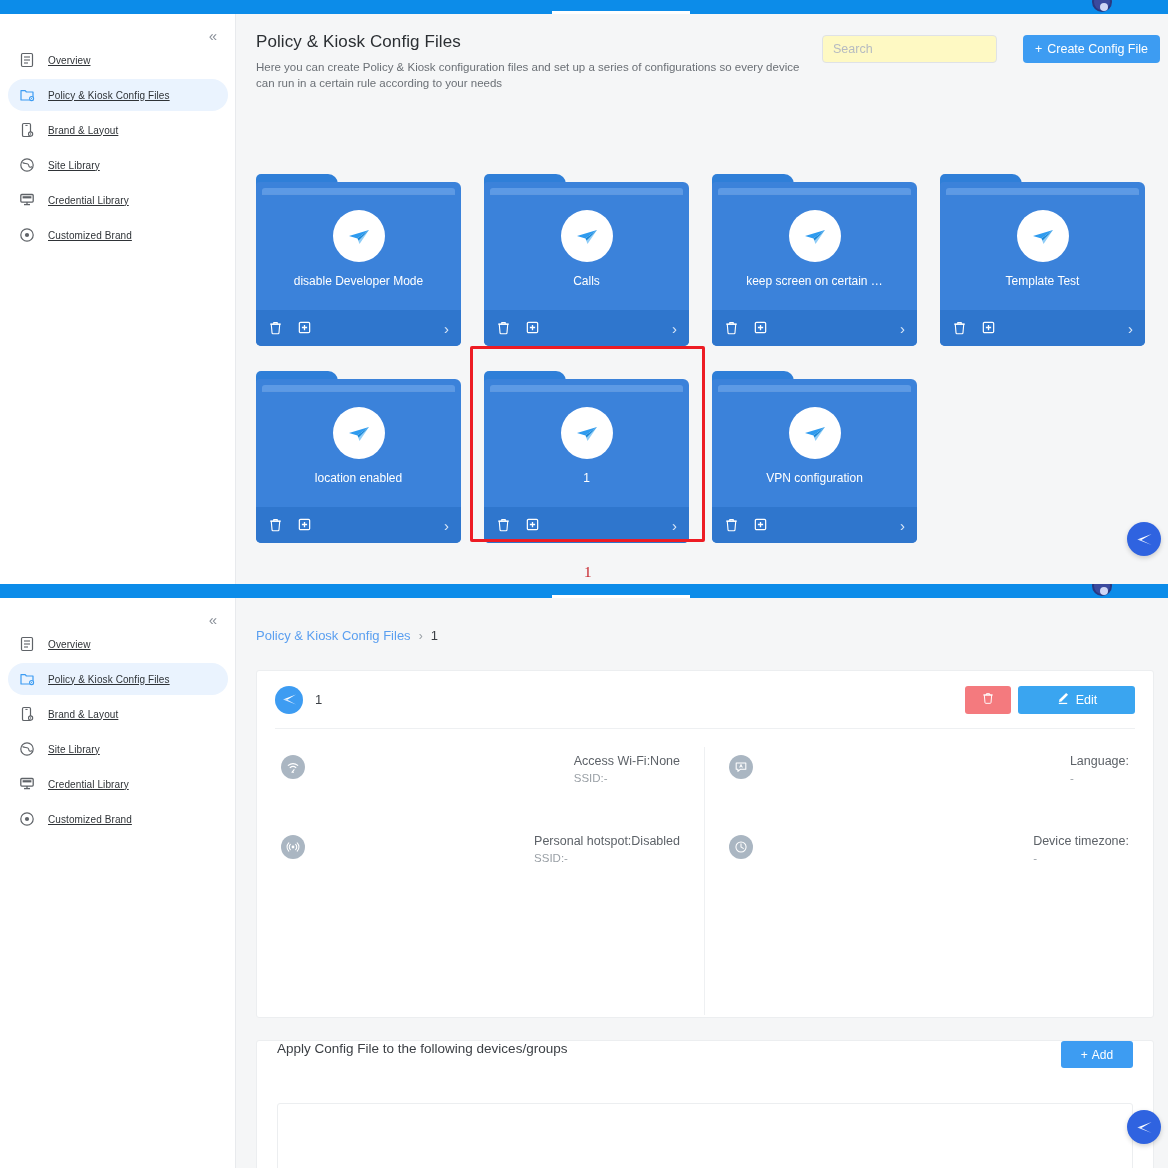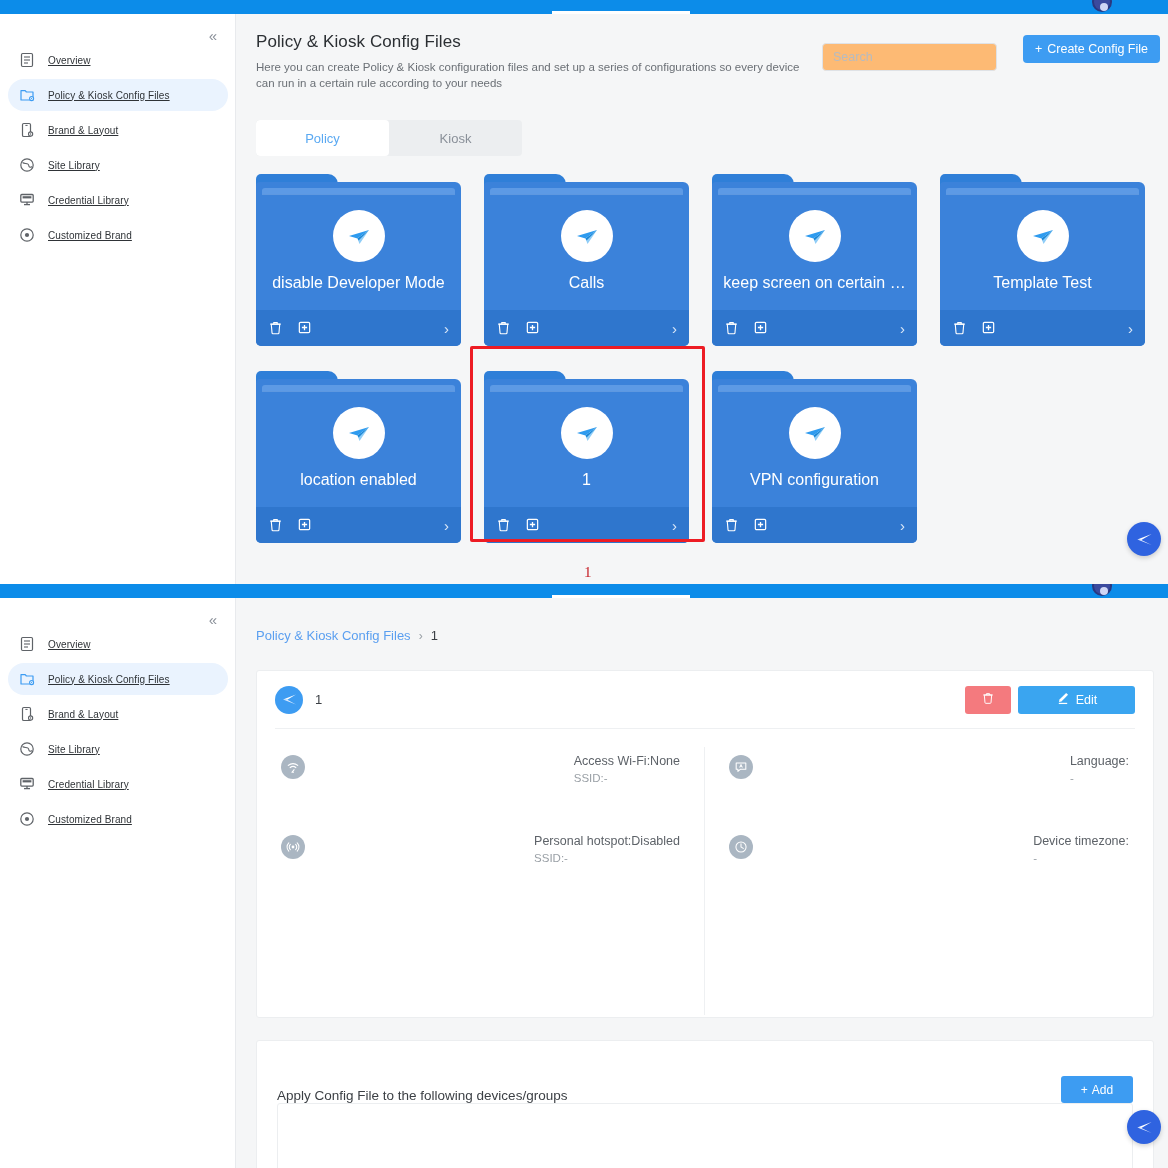--- a/index.html
+++ b/index.html
@@ -62,21 +62,21 @@
 
   .page-head { position: absolute; left: 20px; top: 18px; width: 580px; }
   .page-title { font-size: 17px; color: #2b2f33; font-weight: normal; letter-spacing: .1px; }
   .page-sub {
     margin-top: 7px; font-size: 11.5px; color: #6b7076; line-height: 16px;
     max-width: 550px;
   }
 
   .search-box {
     position: absolute; right: 171px; top: 21px; width: 175px; height: 28px;
-    border: 1px solid #dfe2e6; border-radius: 4px; background: #fdba74; margin-top: 8px;
+    border: 1px solid #dfe2e6; border-radius: 4px; background: #fef9c3;
   }
   .search-box input {
     width: 100%; height: 100%; border: 0; outline: none; background: transparent;
     padding: 0 10px; font-size: 12.5px; color: #3b3f44;
     font-family: "Liberation Sans", sans-serif;
   }
   .search-box input::placeholder { color: #b6bbc1; }
 
   .create-btn {
     position: absolute; right: 8px; top: 21px; height: 28px; padding: 0 12px;
@@ -117,21 +117,21 @@
     background: #5d9ae5; border-radius: 3px 3px 0 0;
     box-shadow: 0 1px 0 rgba(255,255,255,.18);
   }
   .folder-icon {
     position: absolute; left: 50%; top: 28px; transform: translateX(-50%);
     width: 52px; height: 52px; border-radius: 50%; background: #fff;
     display: flex; align-items: center; justify-content: center;
   }
   .folder-name {
     position: absolute; left: 8px; right: 8px; top: 92px;
-    text-align: center; color: #ffffff; font-size: 16px;
+    text-align: center; color: #ffffff; font-size: 12px;
     white-space: nowrap; overflow: hidden; text-overflow: ellipsis;
   }
   .folder-foot {
     position: absolute; left: 0; right: 0; bottom: 0; height: 36px;
     background: #2f76cd; display: flex; align-items: center; padding: 0 12px;
   }
   .foot-ico { width: 17px; height: 17px; margin-right: 12px; cursor: pointer; }
   .foot-chevron {
     margin-left: auto; color: #dbe8f8; font-size: 15px; line-height: 1; cursor: pointer;
   }
@@ -196,21 +196,21 @@
   .detail-row { display: flex; align-items: flex-start; height: 80px; padding-top: 6px; justify-content: space-between; }
   .detail-ico {
     width: 24px; height: 24px; flex: 0 0 24px; border-radius: 50%;
     background: #aab6c2; margin-right: 13px; margin-top: 2px;
     display: flex; align-items: center; justify-content: center;
   }
   .detail-txt .d-main { font-size: 12.5px; color: #5d6268; line-height: 17px; }
   .detail-txt .d-sub { font-size: 11.5px; color: #9aa0a6; line-height: 16px; }
 
   .card-apply { top: 442px; height: 142px; }
-  .apply-head { height: 62px; display: flex; align-items: flex-end; padding: 0 20px; }
+  .apply-head { height: 62px; display: flex; align-items: flex-start; padding: 0 20px; }
   .apply-title { font-size: 13.5px; color: #3b3f44; }
   .btn-add {
     margin-left: auto; width: 72px; height: 27px; background: #3d9cf2; border: 0;
     border-radius: 3px; color: #fff; font-size: 12px;
     font-family: "Liberation Sans", sans-serif; cursor: pointer;
     display: flex; align-items: center; justify-content: center; gap: 4px;
   }
   .apply-empty {
     margin: 0 20px; height: 110px; border: 1px solid #eceef0; border-radius: 3px;
     display: flex; align-items: flex-start; justify-content: center;
@@ -311,24 +311,20 @@
 
       <div class="search-box">
         <input type="text" placeholder="Search" style="">
       </div>
 
       <button class="create-btn">
         <span>+</span>
         <span>Create Config File</span>
       </button>
 
-      <div class="tabs">
-        <div class="tab active">Policy</div>
-        <div class="tab">Kiosk</div>
-      </div>
 
       <div class="grid">
         <div class="grid-row">
 
           <div class="folder">
             <div class="folder-tab"></div>
             <div class="folder-body">
               <div class="folder-lip"></div>
               <div class="folder-icon">
                 <svg width="30" height="30" viewBox="0 0 30 30">

